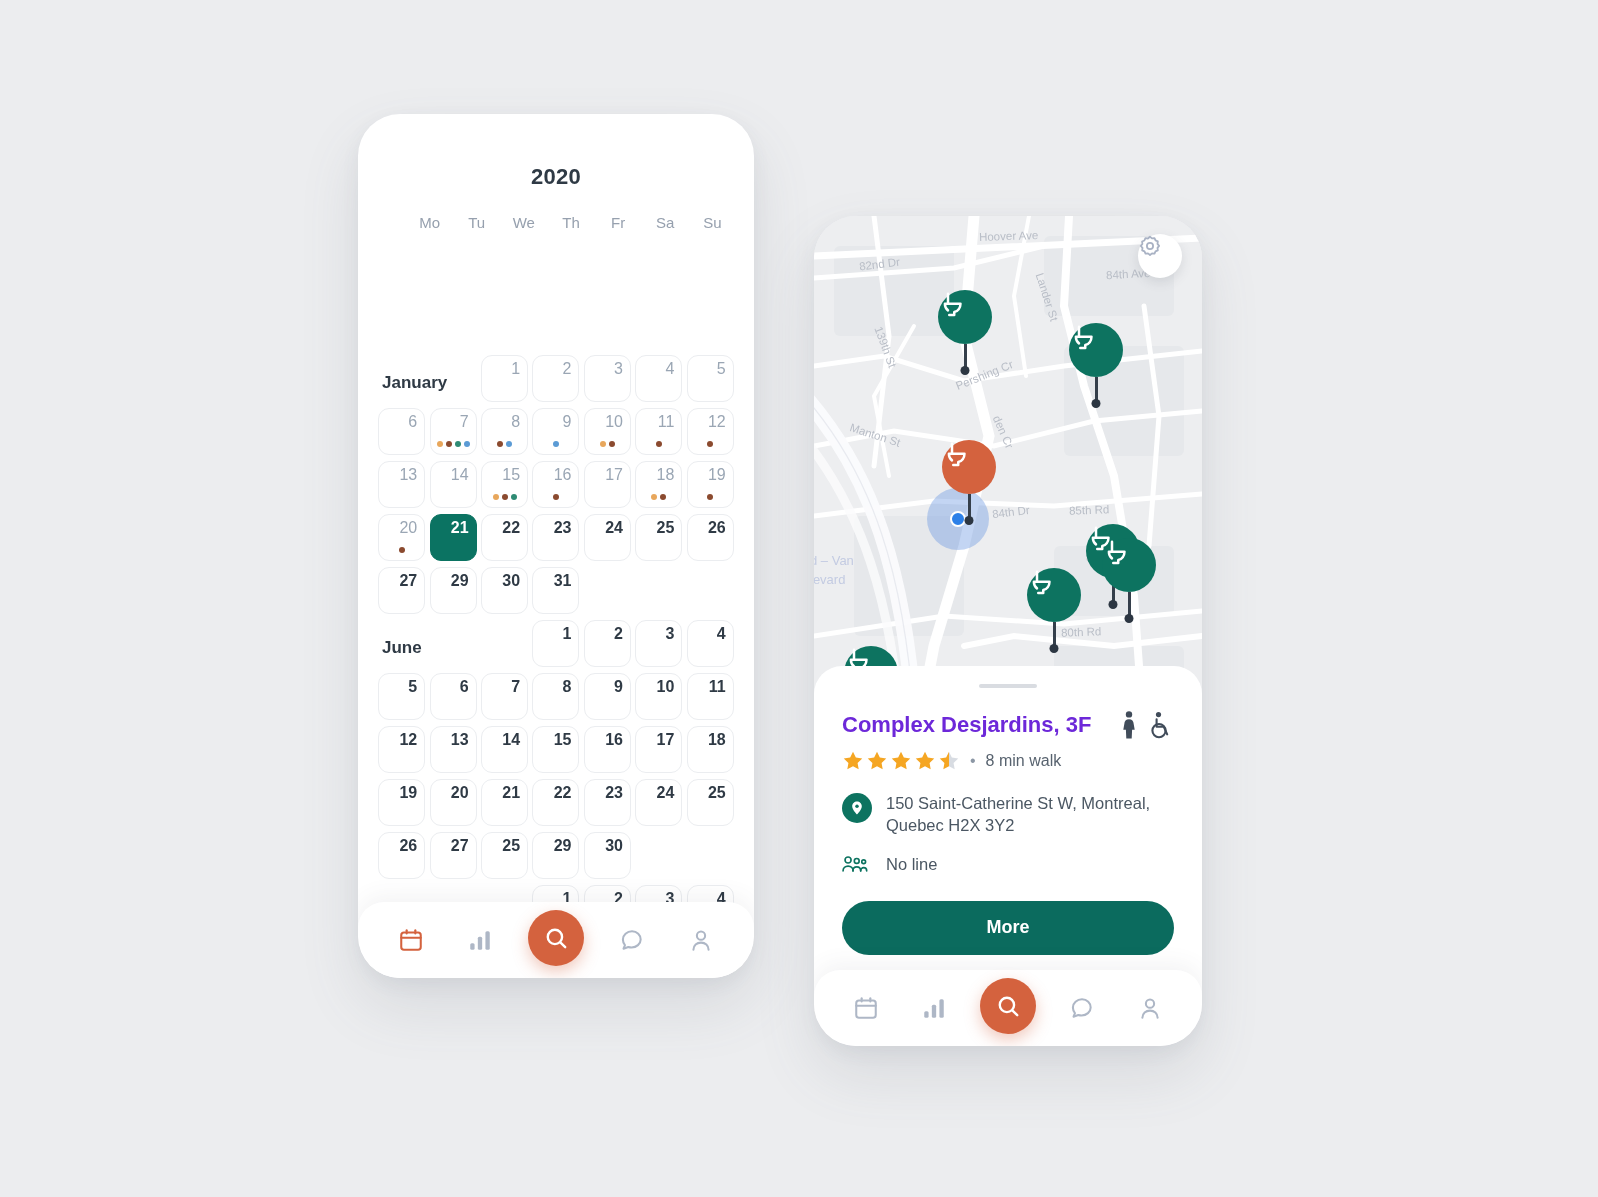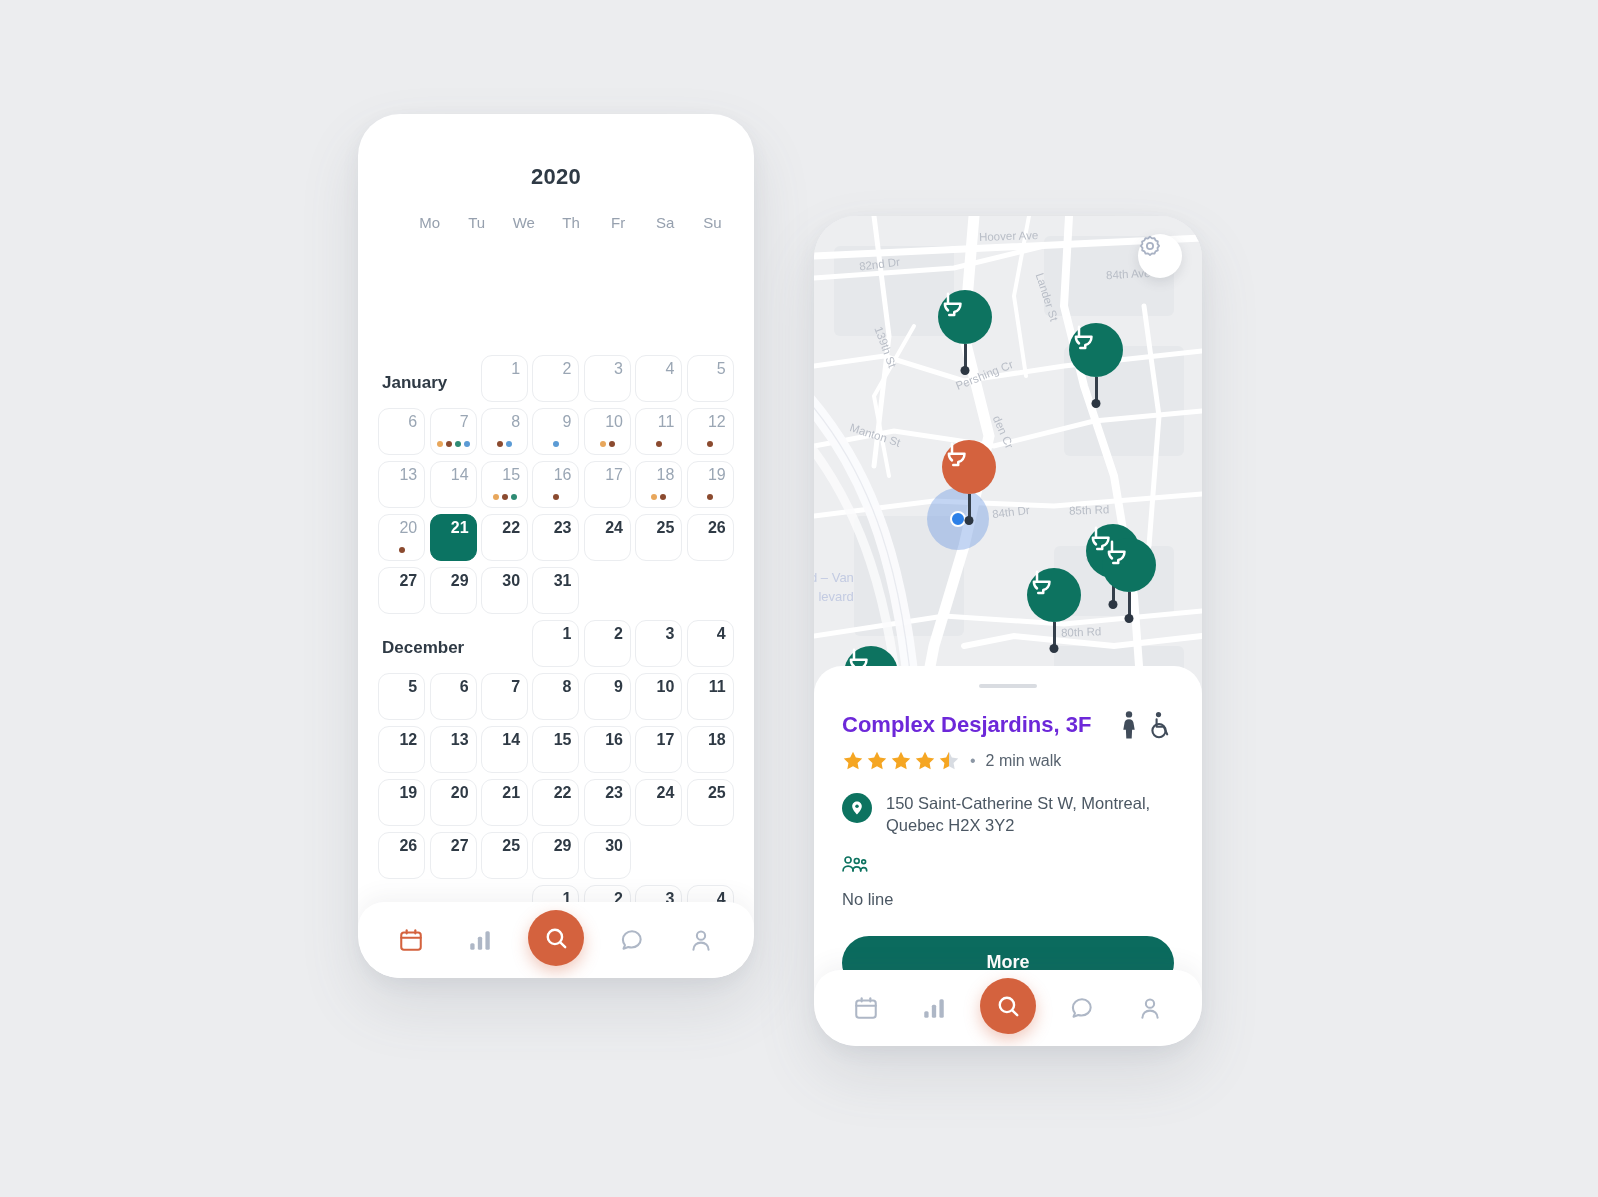--- a/index.html
+++ b/index.html
@@ -493,21 +493,21 @@
               <div class="num">30</div>
             </div>
           </div>
           <div class="daywrap">
             <div class="day">
               <div class="num">31</div>
             </div>
           </div>
         </div>
         <div class="month-row">
-          <div class="month-label" style="grid-column: span 3;">December</div>
+          <div class="month-label" style="grid-column: span 3;">June</div>
           <div class="daywrap">
             <div class="day">
               <div class="num">1</div>
             </div>
           </div>
           <div class="daywrap">
             <div class="day">
               <div class="num">2</div>
             </div>
           </div>
@@ -809,21 +809,21 @@
           <div class="street-label" style="left: 50px; top: 125px; transform: rotate(70deg);">139th St</div>
           <div class="street-label" style="left: 140px; top: 153px; transform: rotate(-22deg);">Pershing Cr</div>
           <div class="street-label" style="left: 35px; top: 213px; transform: rotate(18deg);">Manton St</div>
           <div class="street-label" style="left: 172px; top: 210px; transform: rotate(66deg);">den Cr</div>
           <div class="street-label" style="left: 255px; top: 288px; transform: rotate(-2deg);">85th Rd</div>
           <div class="street-label" style="left: 272px; top: 335px; transform: rotate(-3deg);">85th</div>
           <div class="street-label" style="left: 247px; top: 410px; transform: rotate(-2deg);">80th Rd</div>
           <div class="street-label" style="left: 178px; top: 290px; transform: rotate(-7deg);">84th Dr</div>
         </div>
 
-      <div class="street-label hw" id="hw-label" style="left:-4px; top:353px; line-height:1.45;text-align:right;">
+      <div class="street-label hw" id="hw-label" style="left:-4px; top:336px; line-height:1.45;">
         <div>d – Van</div>
         <div>levard</div>
       </div>
 
       <div class="userloc" id="userloc" style="left: 113px; top: 272px;">
         <div class="ball"></div>
       </div>
 
       <div id="pin-layer">
           <div class="pin" style="left: 124px; top: 74px;">
@@ -942,34 +942,34 @@
               <defs>
                 <linearGradient id="halfgrad5" x1="0" x2="1" y1="0" y2="0">
                   <stop offset="50%" stop-color="#F5A623"></stop>
                   <stop offset="50%" stop-color="#D8DCE2"></stop>
                 </linearGradient>
               </defs>
               <path d="M12 1.9l3.1 6.4 7 1-5.1 4.9 1.2 6.9L12 17.8l-6.2 3.3 1.2-6.9L1.9 9.3l7-1z" fill="url(#halfgrad5)"></path>
             </svg>
           </div>
         <span class="bullet">•</span>
-        <span class="walk">2 min walk</span>
+        <span class="walk">8 min walk</span>
       </div>
 
       <div class="info-row">
         <div class="circ-icon">
           <svg width="16" height="16" viewBox="0 0 24 24" fill="#FFFFFF">
             <path d="M12 2.2c-4 0-7.2 3.2-7.2 7.2 0 5.4 7.2 12.4 7.2 12.4s7.2-7 7.2-12.4c0-4-3.2-7.2-7.2-7.2z"></path>
             <circle cx="12" cy="9.3" r="2.6" fill="#0D7360"></circle>
           </svg>
         </div>
         <div class="info-text">150 Saint-Catherine St W, Montreal, Quebec H2X 3Y2</div>
       </div>
 
-      <div class="info-row" style="margin-top:16px;flex-direction:column;">
+      <div class="info-row" style="margin-top:16px;">
         <div class="plain-icon">
           <svg width="26" height="20" viewBox="0 0 30 22" fill="none" stroke="#0D7360" stroke-width="1.9" stroke-linecap="round" stroke-linejoin="round">
             <circle cx="7" cy="6.4" r="3.5"></circle>
             <path d="M1.2 19c0-3.3 2.6-5.6 5.8-5.6s5.8 2.3 5.8 5.6"></path>
             <circle cx="17" cy="7.4" r="2.8"></circle>
             <path d="M12.6 19c0-2.8 2-4.7 4.5-4.7s4.4 1.9 4.4 4.7"></path>
             <circle cx="25" cy="8.4" r="2.2"></circle>
             <path d="M21.6 19c0-2.3 1.5-3.8 3.5-3.8s3.4 1.5 3.4 3.8"></path>
           </svg>
         </div>

